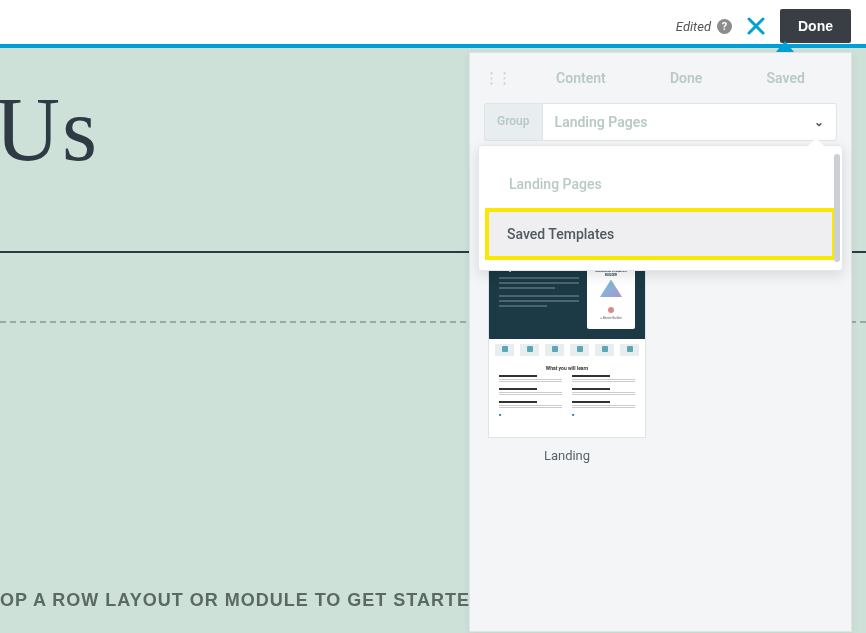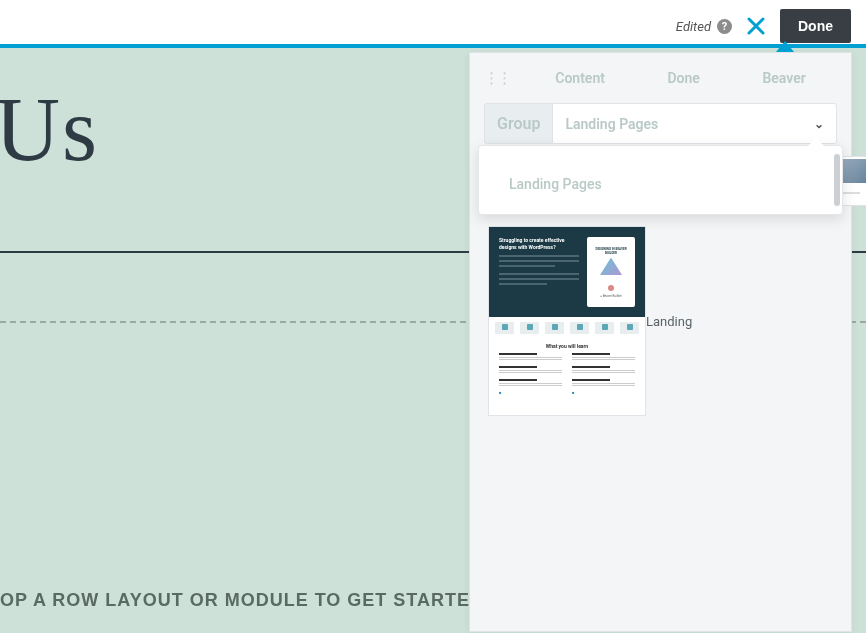--- a/index.html
+++ b/index.html
@@ -156,21 +156,21 @@
       justify-content: space-around;
     }
     .filter-row {
       display: flex;
       padding: 0 14px 12px 14px;
       gap: 0;
     }
     .group-badge {
       background: #e8eef0;
       color: #b8c9c6;
-      font-size: 16px;
+      font-size: 12px;
       font-weight: 600;
       padding: 10px 12px;
       border: 1px solid #e0e4e8;
       border-right: none;
       border-radius: 3px 0 0 3px;
     }
     .group-select {
       flex: 1;
       background: #fff;
       border: 1px solid #e0e4e8;
@@ -240,22 +240,23 @@
     }
     
     .templates-area {
       padding: 0 18px 18px 18px;
       display: grid;
       grid-template-columns: 1fr 1fr;
       gap: 20px 30px;
     }
     .template-card {
       display: flex;
-      flex-direction: row;
-      align-items: center;
+      flex-direction: column;
+      align-items: center;
+      gap: 10px;
     }
     .thumb {
       width: 158px;
       height: 190px;
       background: #fff;
       border: 1px solid #e0e4e8;
       position: relative;
       overflow: hidden;
       cursor: pointer;
     }
@@ -421,21 +422,21 @@
 </div>
 
 <div class="panel-pointer"></div>
 
 <div class="panel">
   <div class="panel-tabs">
     <span class="drag-handle">⋮⋮</span>
     <div class="tabs-spread">
       <span class="panel-tab">Content</span>
       <span class="panel-tab">Done</span>
-      <span class="panel-tab">Beaver</span>
+      <span class="panel-tab">Saved</span>
     </div>
   </div>
 
   <div class="filter-row">
     <div class="group-badge">Group</div>
     <div class="group-select">
       <span>Landing Pages</span>
       <span class="chev-down">⌄</span>
     </div>
   </div>
@@ -533,14 +534,15 @@
         </div>
       </div>
       <div class="thumb-label">Landing</div>
     </div>
 
   </div>
 
   <div class="dropdown">
     <div class="dropdown-scrollbar"></div>
     <div class="dropdown-item">Landing Pages</div>
+    <div class="dropdown-item highlighted">Saved Templates</div>
   </div>
 </div>
 
 </body></html>

